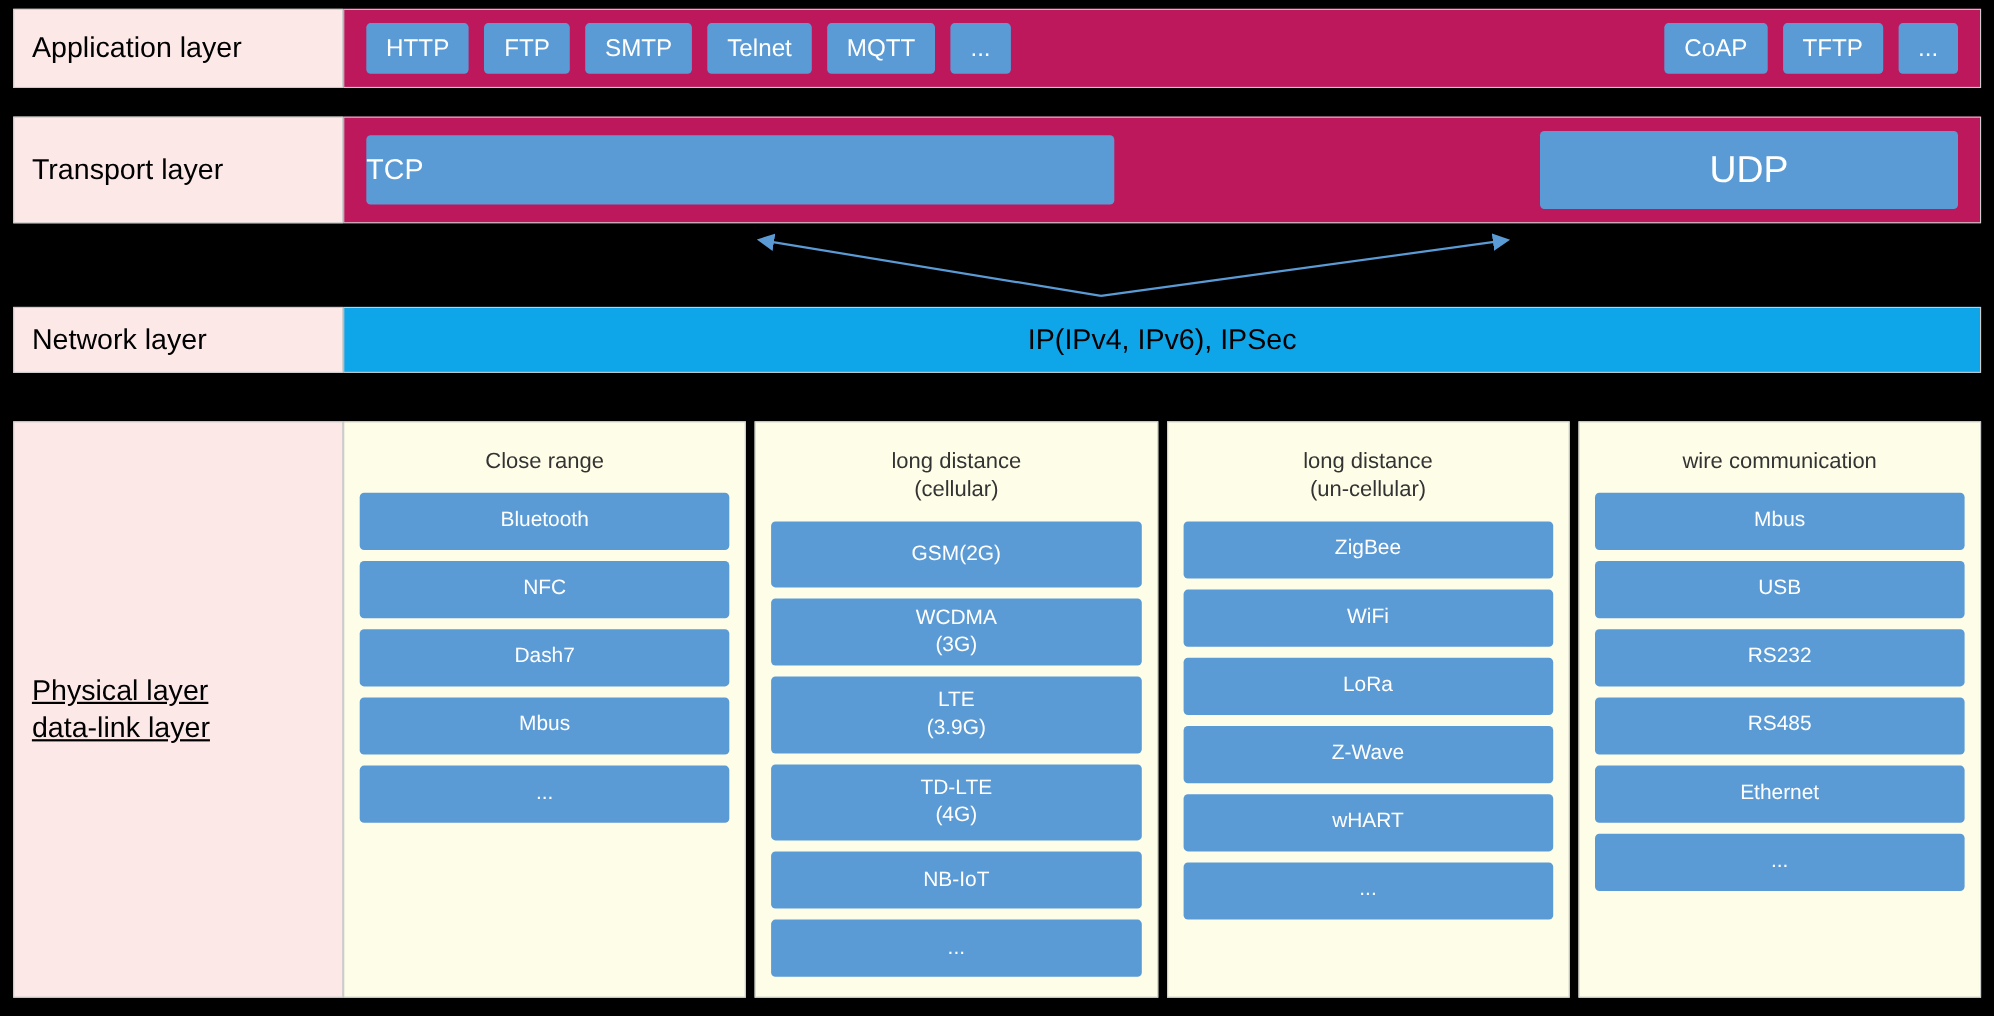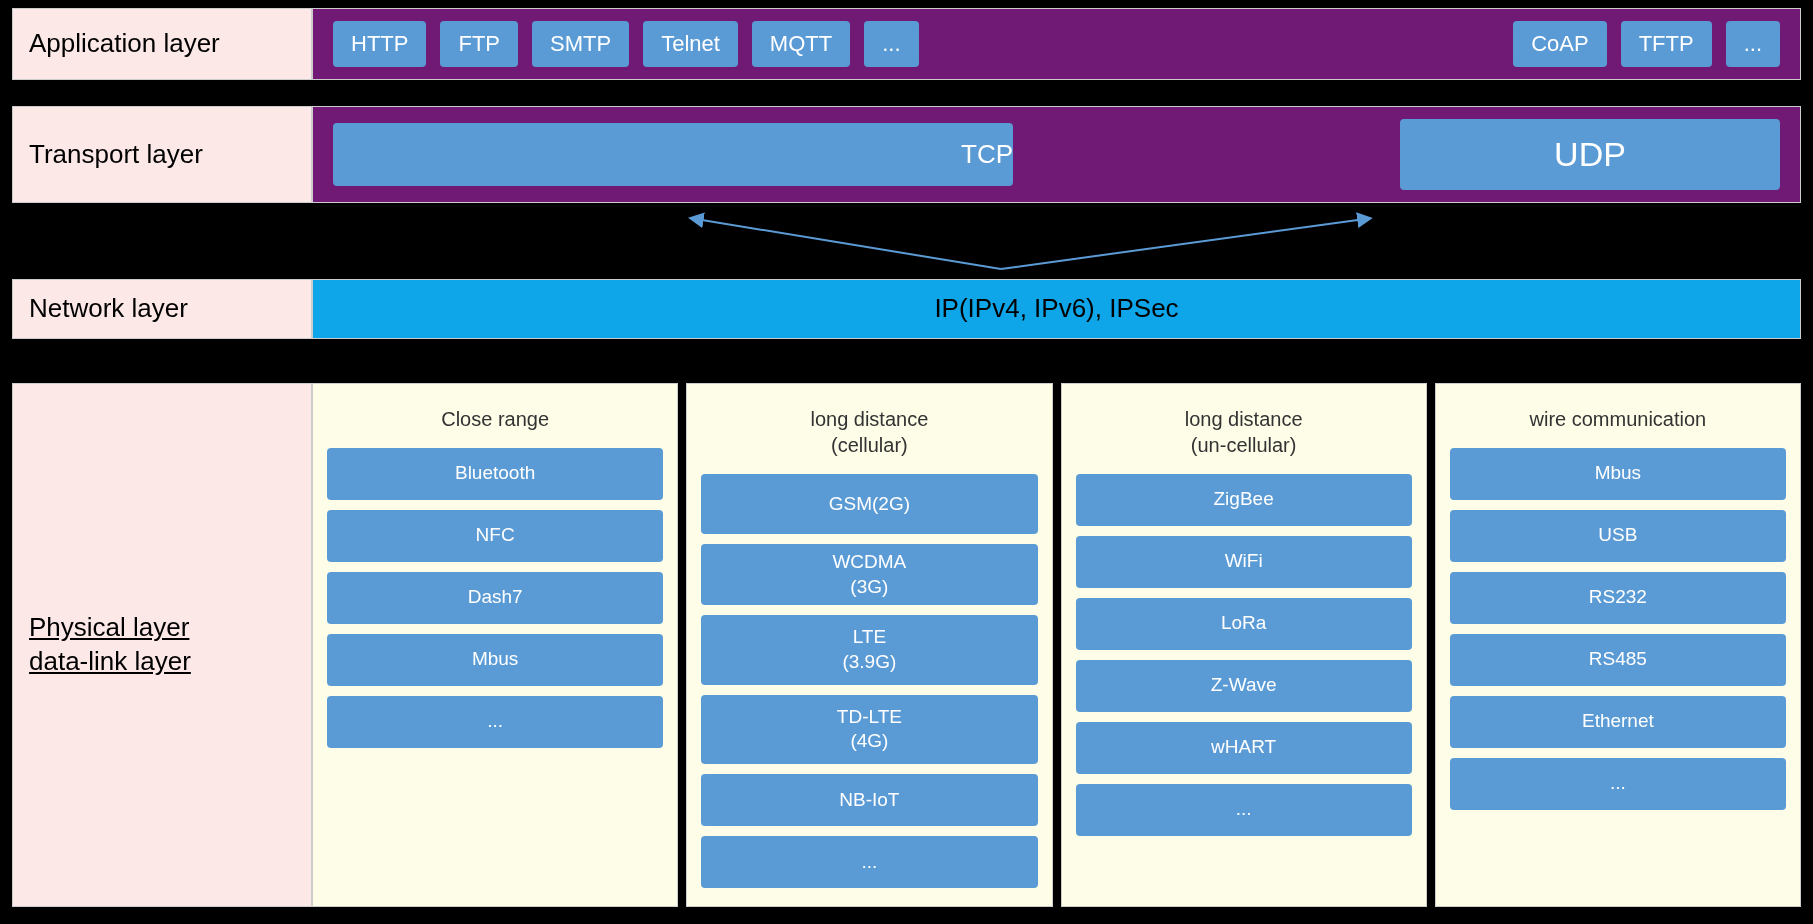--- a/index.html
+++ b/index.html
@@ -37,21 +37,21 @@
       align-items: center;
       padding: 12px 16px;
       font-size: 26px;
       font-weight: 400;
       color: #000;
       line-height: 1.3;
     }
 
     .layer-content {
       flex: 1;
-      background: #701a75;
+      background: #be185d;
       border: 1px solid #ccc;
       display: flex;
       align-items: center;
       padding: 12px 20px;
       gap: 14px;
       flex-wrap: wrap;
     }
 
     
     .blue-box {
@@ -67,21 +67,21 @@
     
     .app-content {
       gap: 14px;
     }
 
     
     .transport-tcp {
       flex: 0 0 680px;
       font-size: 26px;
       padding: 16px 0;
-      text-align: right;
+      text-align: left;
     }
     .transport-udp {
       flex: 0 0 380px;
       font-size: 34px;
       padding: 16px 0;
       text-align: center;
     }
 
     
     .arrow-row {

